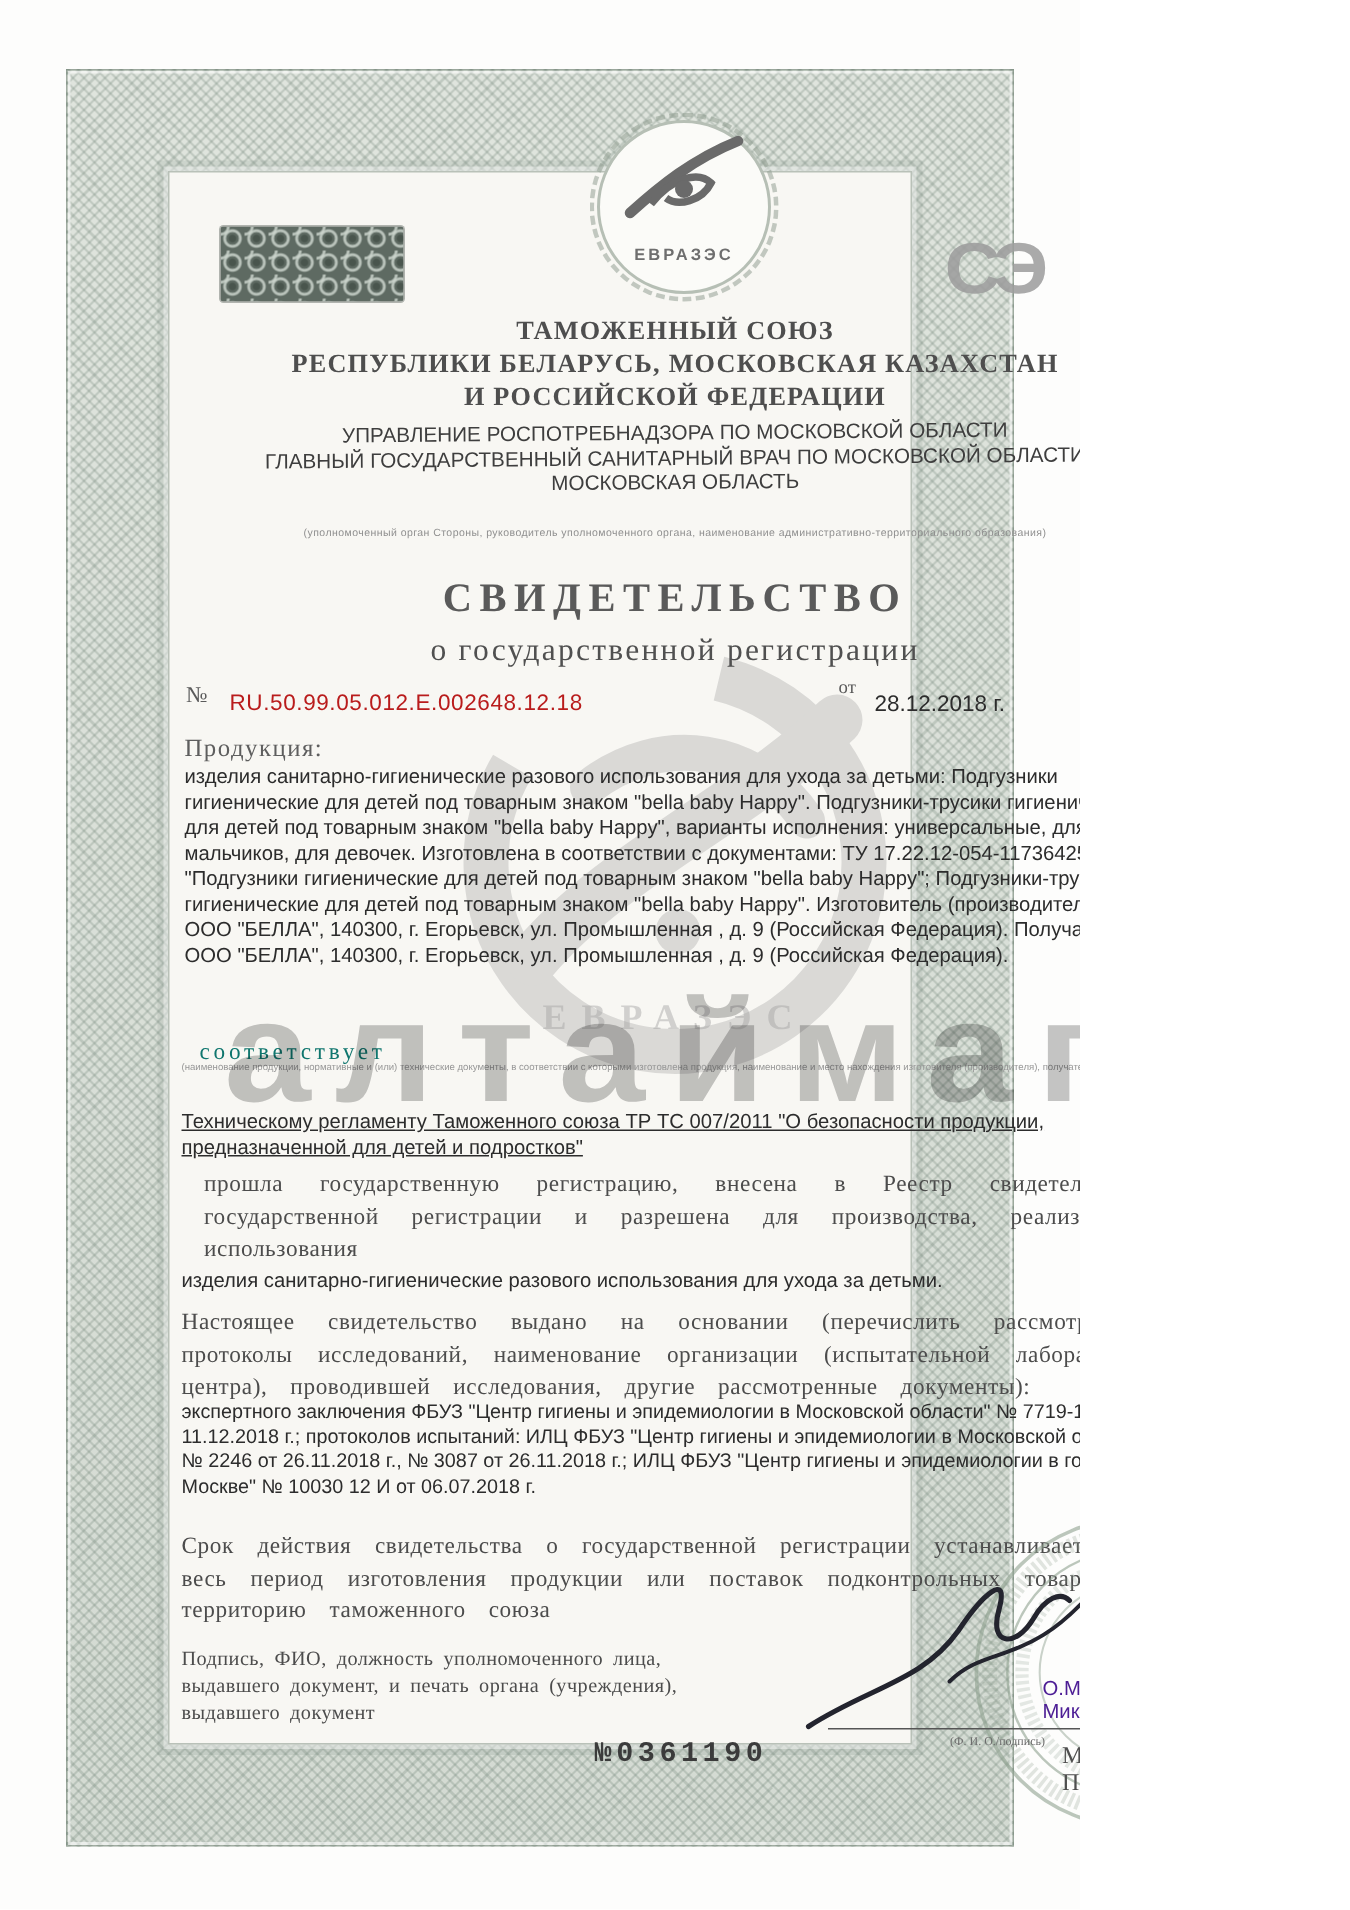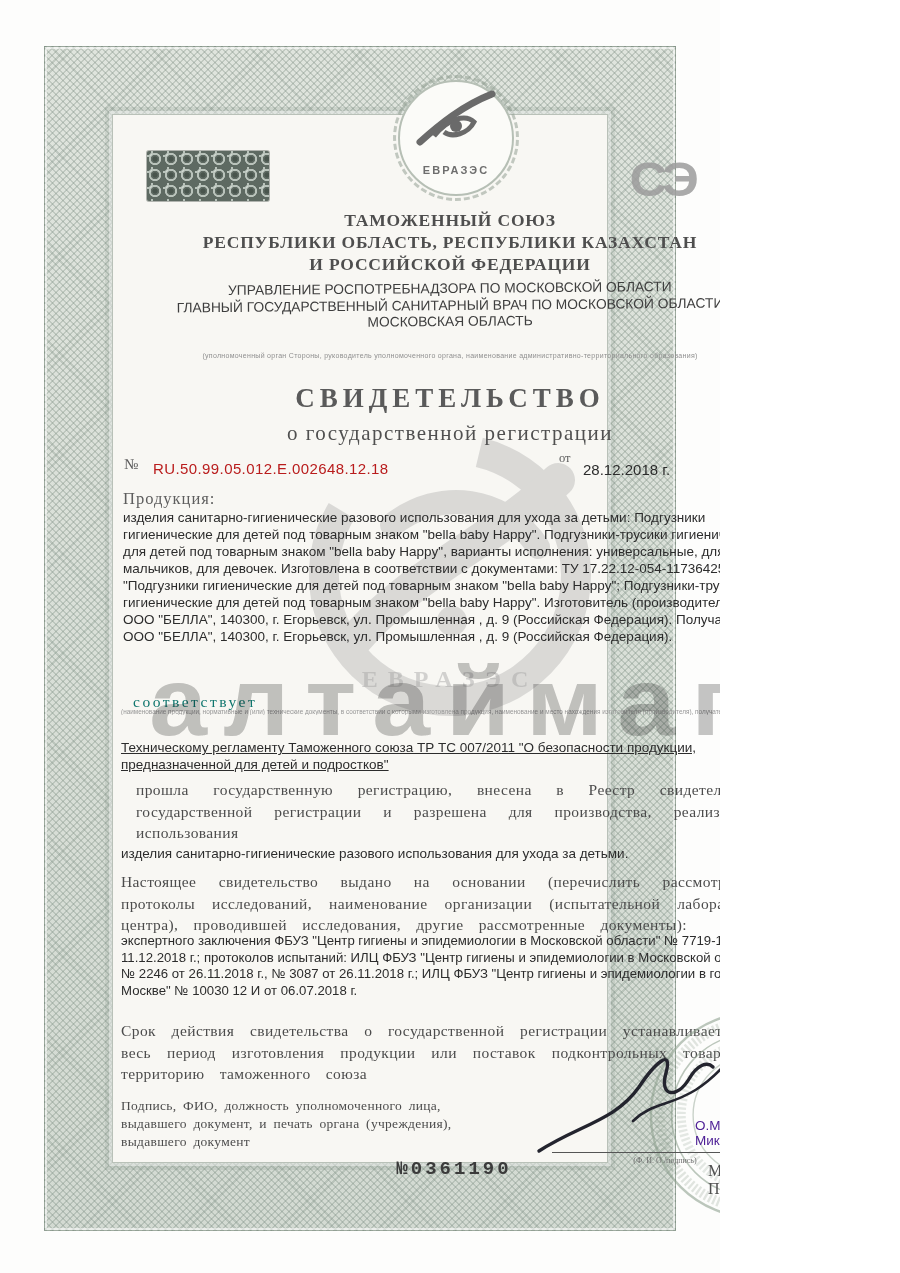--- a/index.html
+++ b/index.html
@@ -111,21 +111,21 @@
       <path d="M20 46 C 34 28, 52 24, 60 32 C 54 44, 38 48, 30 42" stroke="#6a6a6a" stroke-width="5" fill="none"></path>
       <circle cx="42" cy="36" r="6" fill="#6a6a6a"></circle>
     </svg>
     <div class="emblem-label">ЕВРАЗЭС</div>
   </div>
 
   <div class="abs se-mark">СЭ</div>
 
   <div class="abs h-union z2">
     <div>ТАМОЖЕННЫЙ СОЮЗ</div>
-    <div>РЕСПУБЛИКИ ОБЛАСТЬ, РЕСПУБЛИКИ КАЗАХСТАН</div>
+    <div>РЕСПУБЛИКИ БЕЛАРУСЬ, МОСКОВСКАЯ КАЗАХСТАН</div>
     <div>И РОССИЙСКОЙ ФЕДЕРАЦИИ</div>
   </div>
   <div class="abs h-auth z2">
     <div>УПРАВЛЕНИЕ РОСПОТРЕБНАДЗОРА ПО МОСКОВСКОЙ ОБЛАСТИ</div>
     <div>ГЛАВНЫЙ ГОСУДАРСТВЕННЫЙ САНИТАРНЫЙ ВРАЧ ПО МОСКОВСКОЙ ОБЛАСТИ</div>
     <div>МОСКОВСКАЯ ОБЛАСТЬ</div>
   </div>
   <div class="abs h-note z2">(уполномоченный орган Стороны, руководитель уполномоченного органа, наименование административно-территориального образования)</div>
 
   <div class="abs title-main z2">СВИДЕТЕЛЬСТВО</div>

